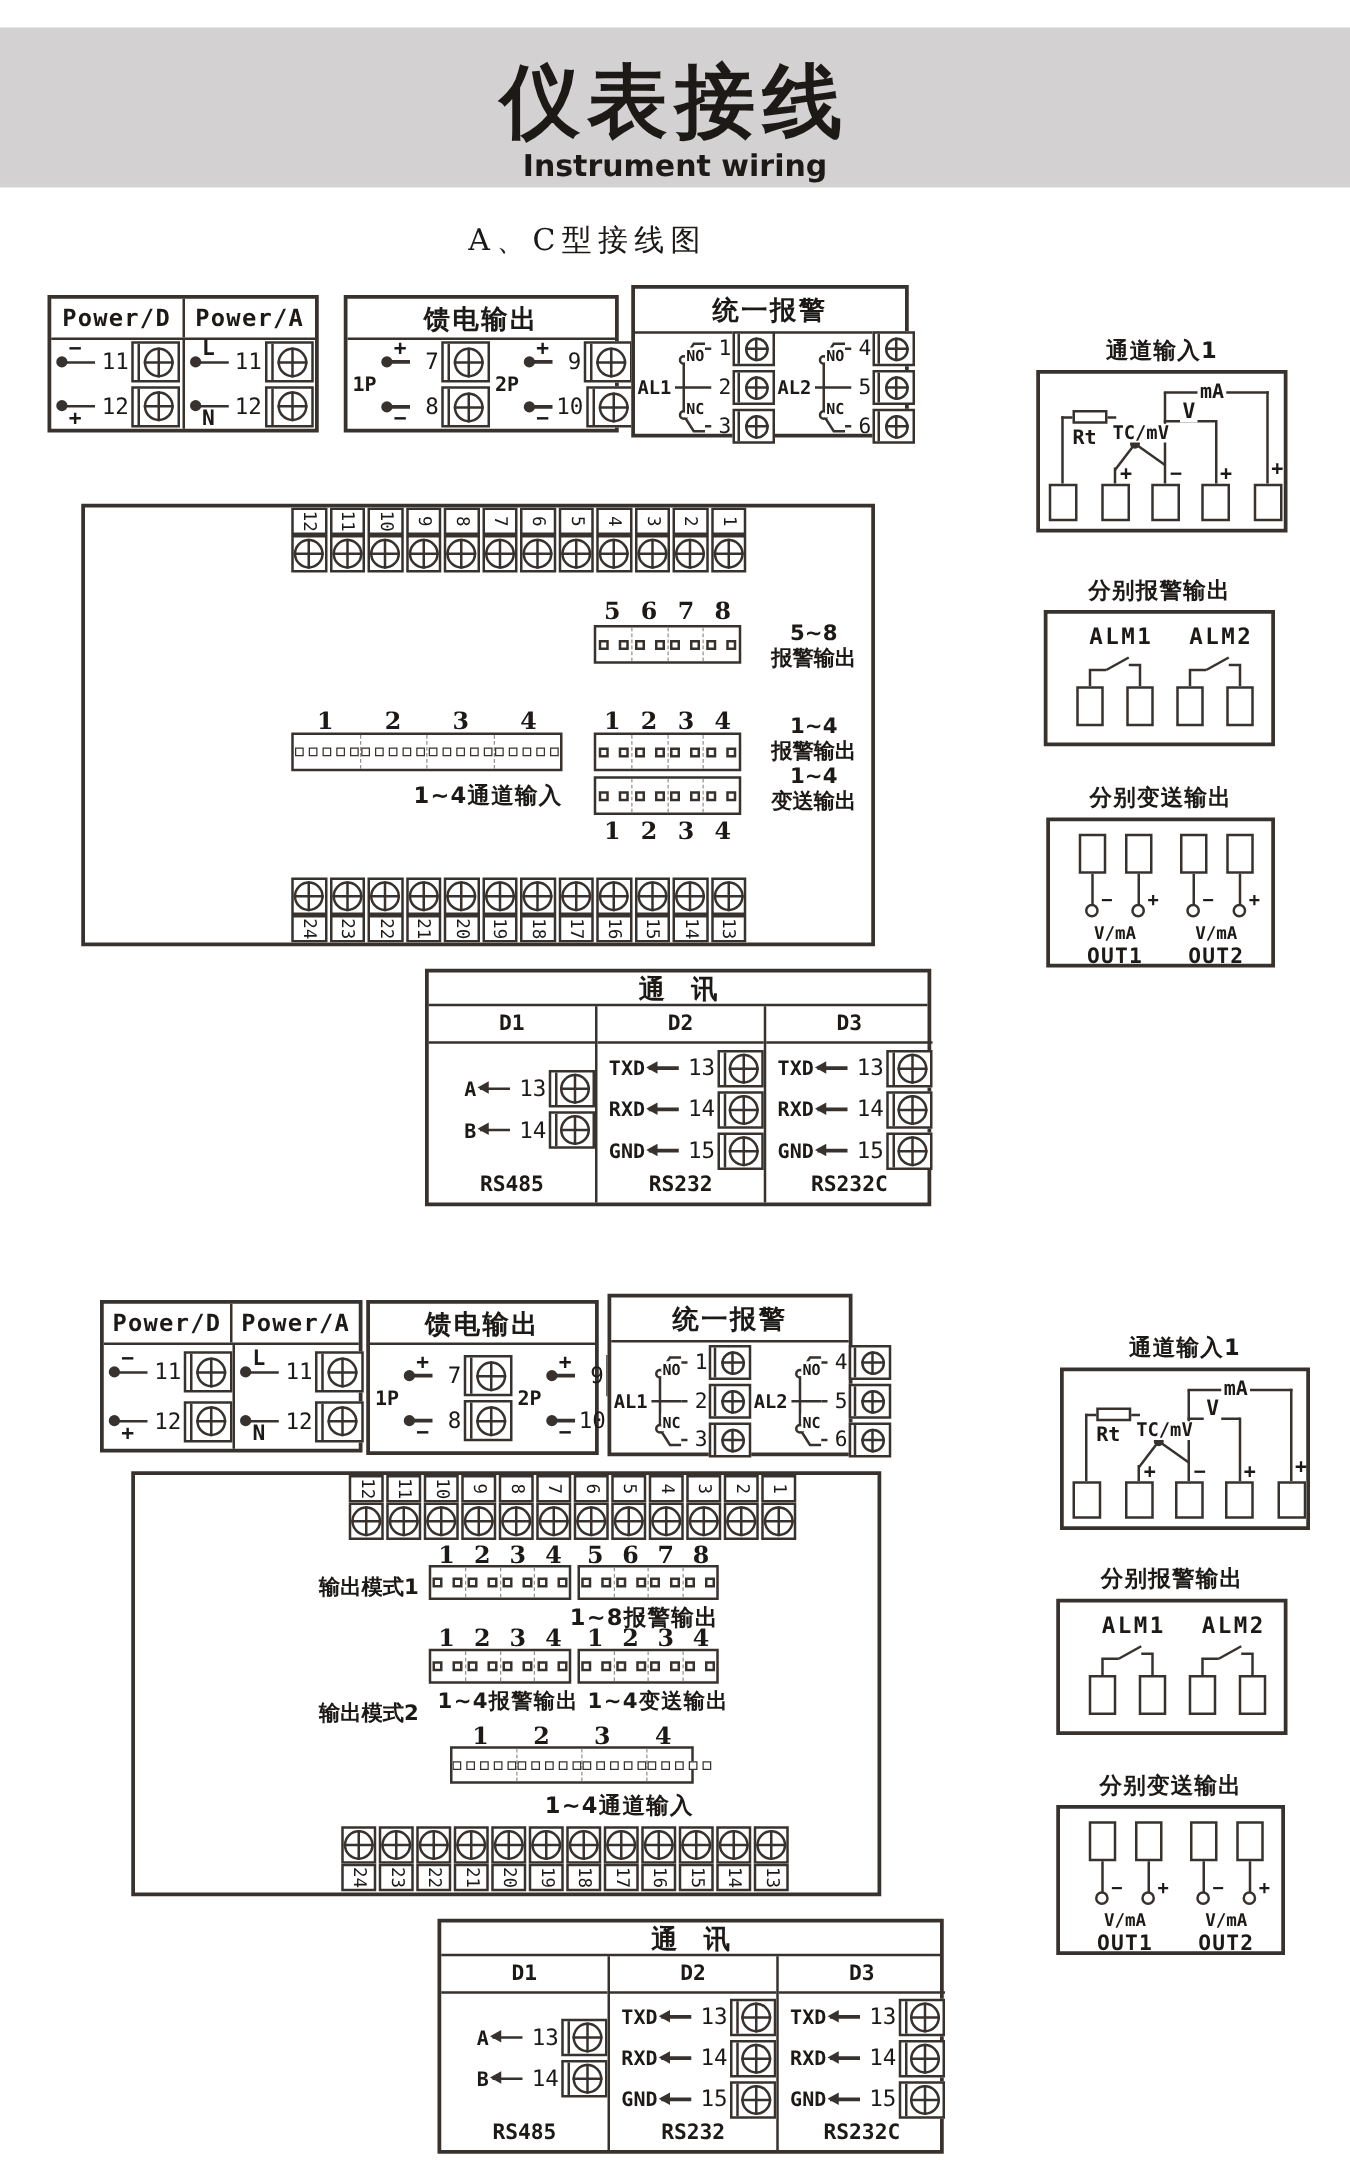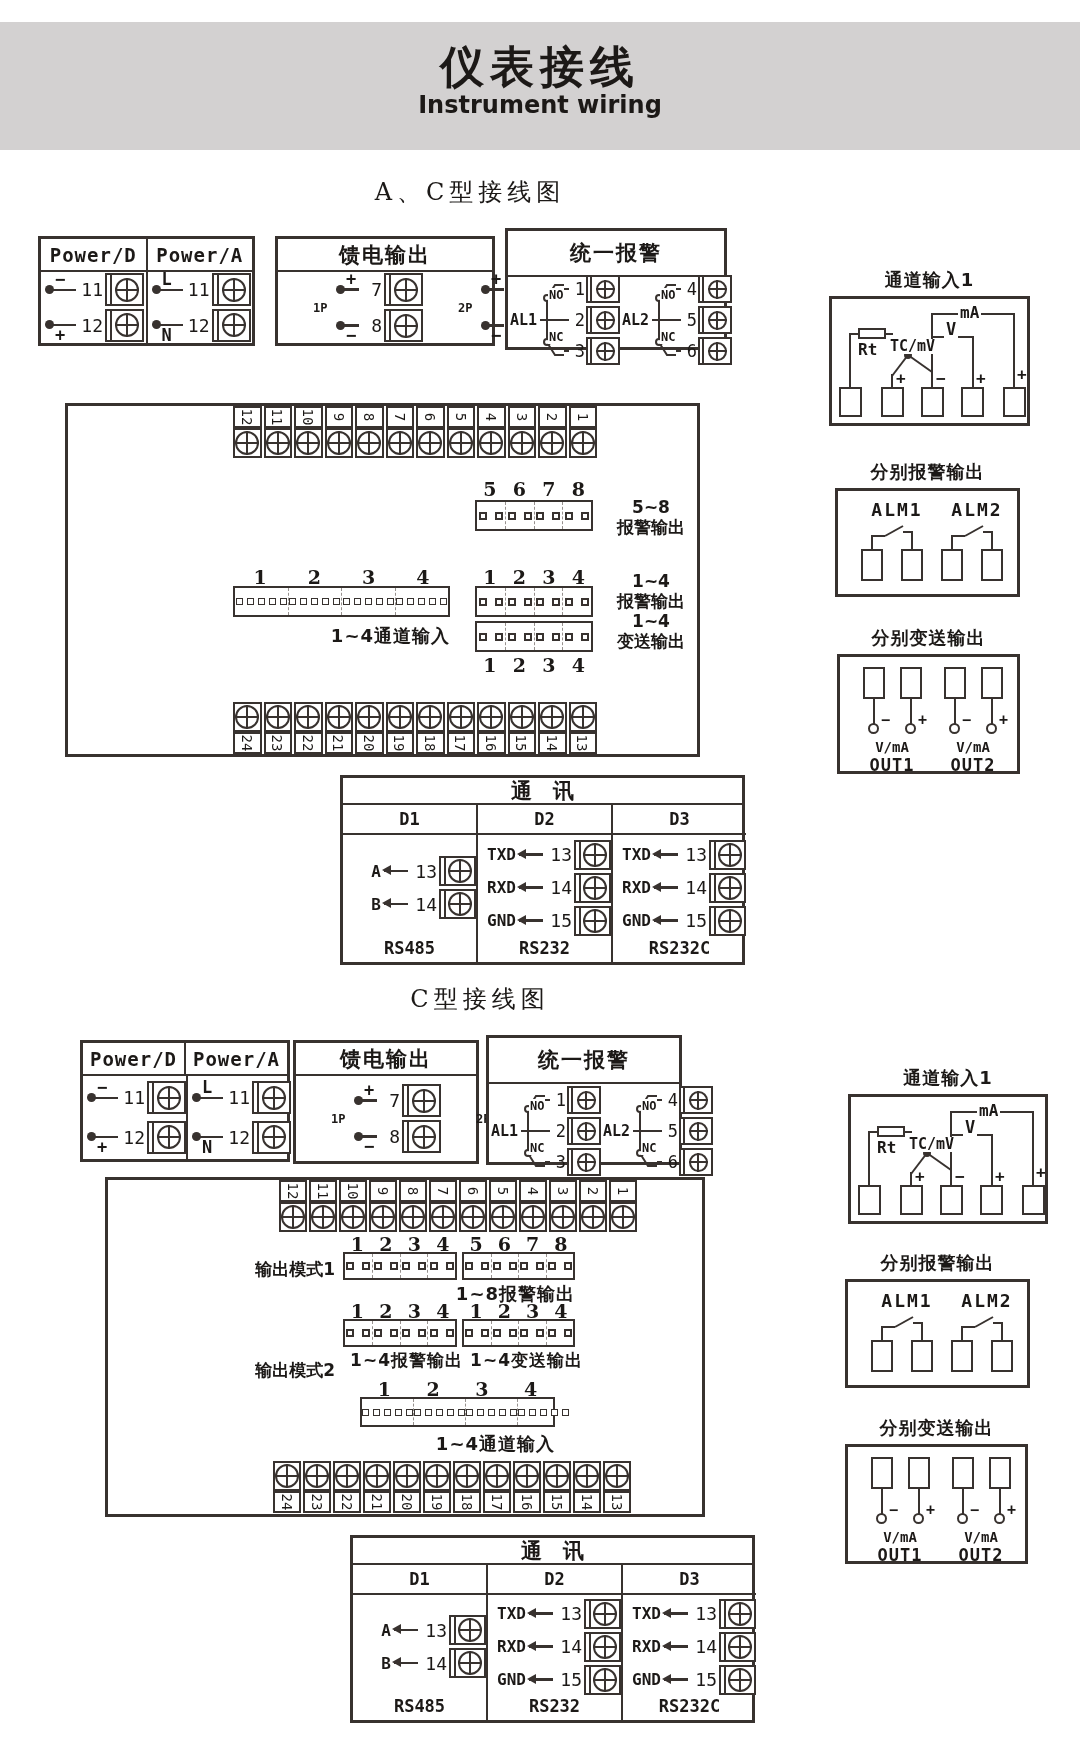--- a/index.html
+++ b/index.html
@@ -4,21 +4,21 @@
 <style>
   :root { --ln:#38322f; --tx:#1c1917; }
   * { margin:0; padding:0; box-sizing:border-box; }
   body { background:#fff; font-family:"DejaVu Sans",sans-serif; color:var(--tx); }
   #canvas { position:relative; width:1080px; height:1745px; background:#fff; overflow:hidden; }
   .abs { position:absolute; }
   .box { border:3px solid var(--ln); background:#fff; }
 
   
   .band { background:#d3d1d1; }
-  .h-title { text-align:center; font-size:44px; font-weight:bold; letter-spacing:6px; padding-top:16px; }
+  .h-title { text-align:center; font-size:64px; font-weight:bold; letter-spacing:6px; padding-top:16px; }
   .h-sub { text-align:center; font-size:24px; font-weight:bold; margin-top:-6px; }
   .sec-title { font-family:"DejaVu Serif","Liberation Serif",serif; font-size:24px; letter-spacing:5px; text-align:center; }
 
   
   .term { display:flex; align-items:center; height:35px; position:relative; }
   .lead { position:relative; width:30px; height:2.5px; background:var(--ln); flex:none; margin-right:3px; }
   .lead .dot { position:absolute; left:-1px; top:-3.5px; width:9px; height:9px; border-radius:50%; background:var(--ln); }
   .lead .sign { position:absolute; left:9px; font-family:"DejaVu Sans Mono",monospace; font-size:17px; font-weight:bold; line-height:1; }
   .sign-top .sign { bottom:3px; } .sign-bottom .sign { top:3px; }
   .tnum { font-family:"DejaVu Sans Mono",monospace; font-size:18px; min-width:24px; text-align:right; margin-right:2px; }
@@ -39,27 +39,27 @@
   .pb-head-cell:first-child { border-right:2.5px solid var(--ln); }
   .pb-body { display:flex; height:calc(100% - 33px); }
   .pb-col { flex:1; display:flex; flex-direction:column; justify-content:space-evenly; padding-left:5px; }
   .pb-col:first-child { border-right:2.5px solid var(--ln); }
 
   
   .blk-head { height:33px; border-bottom:2.5px solid var(--ln); display:flex; align-items:center; justify-content:center;
     font-size:21px; font-weight:bold; letter-spacing:2px; }
   .feed-body { display:flex; height:calc(100% - 33px); }
   .feedgroup { flex:1; display:flex; align-items:center; padding-left:4px; }
-  .fg-label { font-family:"DejaVu Sans Mono",monospace; font-size:12px; font-weight:bold; width:24px;margin-left:31px; }
+  .fg-label { font-family:"DejaVu Sans Mono",monospace; font-size:16px; font-weight:bold; width:24px; }
   .fg-rows { display:flex; flex-direction:column; gap:1px; }
   .fg-rows .lead { width:22px; }
   .fg-rows .tnum { min-width:20px; }
 
   
-  .ual-head { height:46px; border-bottom:2.5px solid var(--ln); display:flex; align-items:center; justify-content:center;
+  .ual-head { height:36px; border-bottom:2.5px solid var(--ln); display:flex; align-items:center; justify-content:center;
     font-size:21px; font-weight:bold; letter-spacing:2px; }
   .ual-body { display:flex; height:calc(100% - 30px); }
   .ualgroup { flex:1; display:flex; align-items:center; padding-left:2px; }
   .ual-label { font-family:"DejaVu Sans Mono",monospace; font-size:15px; font-weight:bold; width:30px; }
   .ual-contact { position:relative; width:24px; height:86px; flex:none; }
   .ual-contact .clbl { position:absolute; left:8px; font-family:"DejaVu Sans Mono",monospace; font-size:12px; font-weight:bold; background:#fff; padding:0 1px; }
   .no-lbl { top:11px; } .nc-lbl { top:53px;text-align:right; }
   .ual-terms { flex:1; display:flex; flex-direction:column; justify-content:space-between; height:90px; }
   .ualterm { display:flex; align-items:center; height:28px; }
   .ualterm::before { content:""; width:5px; height:2.5px; background:var(--ln); margin-right:1px; }
@@ -885,21 +885,20 @@
                   </span>
                 </span>
               </div>
           <div class="comm-foot">RS232C</div>
         </div>
       </div>
     </div>
   </div>
 </div>
 
-  <div class="abs sec-title" style="left:60px;top:983px;width:840px;">C型接线图</div>
 
   <div class="abs" style="left:80px;top:1040px;width:210px;height:122px;">
   <div class="box" style="width:100%;height:100%;">
     <div class="pb-head">
       <div class="pb-head-cell">Power/D</div>
       <div class="pb-head-cell">Power/A</div>
     </div>
     <div class="pb-body">
       <div class="pb-col">
         <div class="term sign-top">

